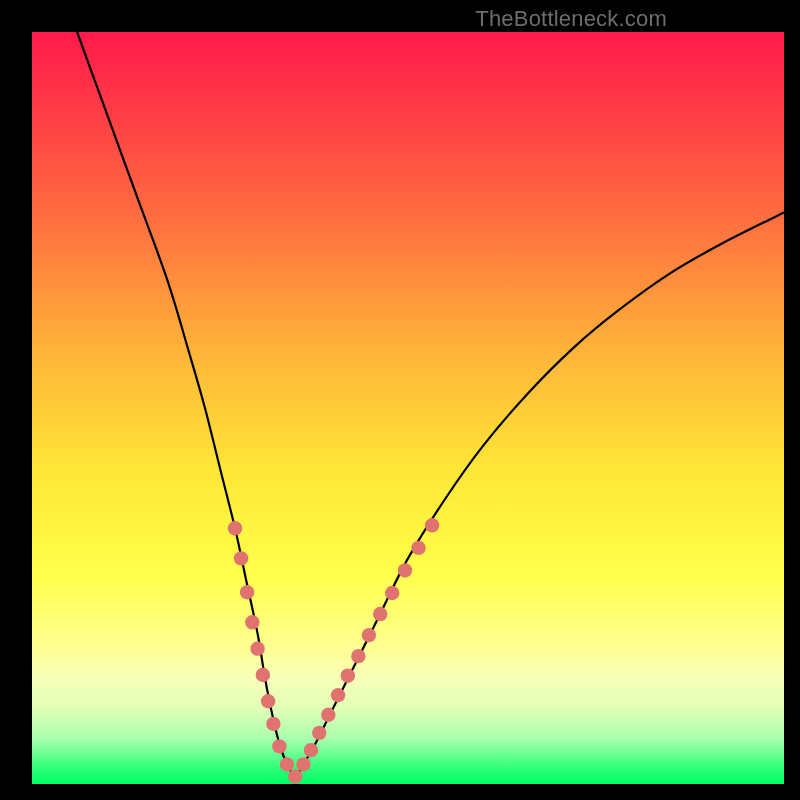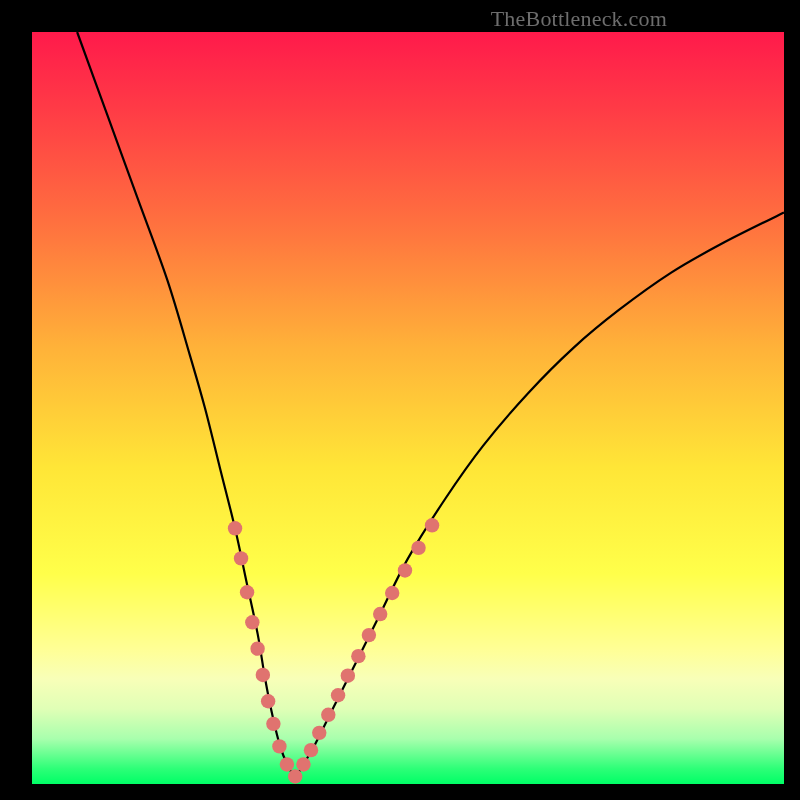--- a/index.html
+++ b/index.html
@@ -11,21 +11,20 @@
     overflow: hidden;
     font-family: Arial, Helvetica, sans-serif;
   }
   .frame {
     position: absolute;
     left: 0;
     top: 0;
     width: 681px;
     height: 800px;
     background: #000;
-    font-family: Liberation Serif, serif;
   }
   .plot-area {
     position: absolute;
     left: 32px;
     top: 32px;
     width: 752px;
     height: 752px;
     background: linear-gradient(to bottom,
       #ff1a4b 0%,
       #ff3a46 10%,

